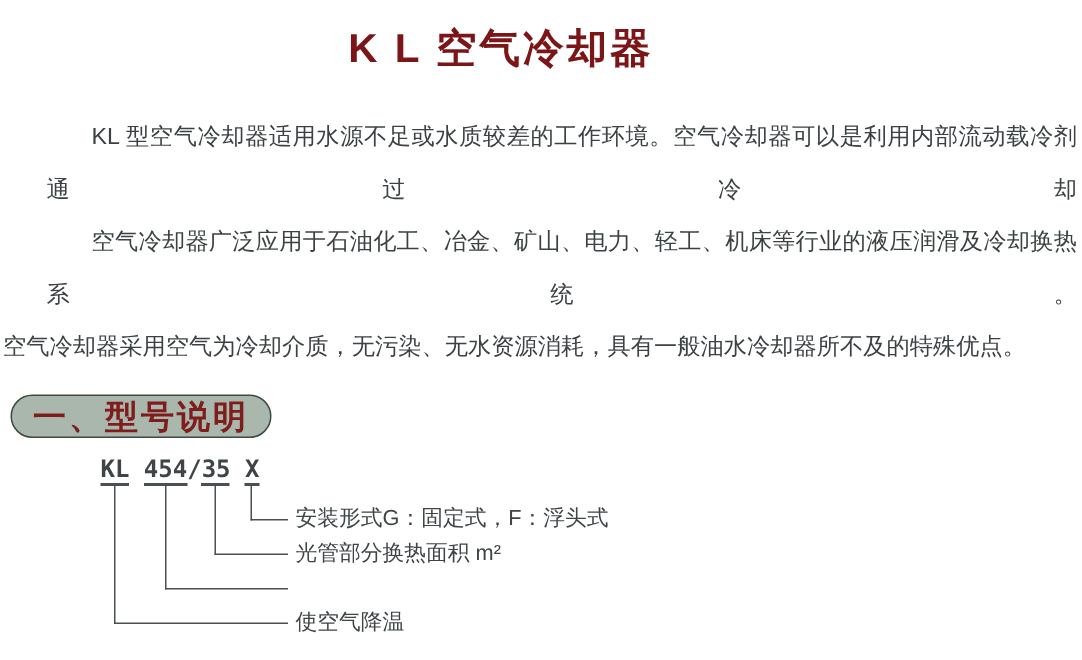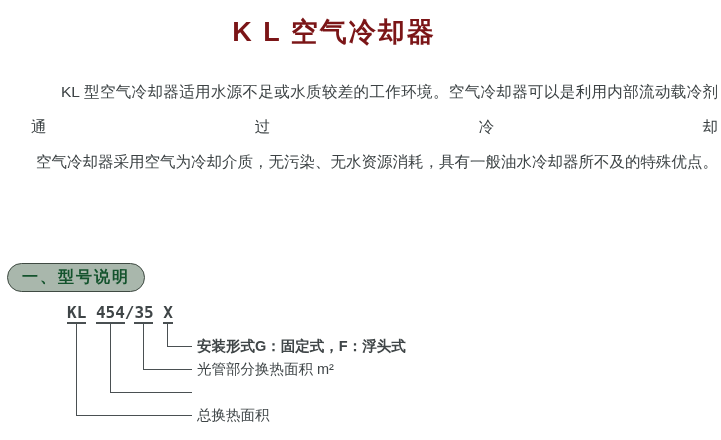--- a/index.html
+++ b/index.html
@@ -29,21 +29,21 @@
     position: absolute;
     top: 74px;
     left: 2px;
     width: 716px;
     font-size: 15.5px;
     color: #3c4244;
   }
   .intro .line {
     line-height: 35px;
     white-space: nowrap;
-    text-align: right;
+    text-align: left;
   }
   .intro .line.justify {
     white-space: normal;
     text-align: justify;
     text-align-last: justify;
   }
   .intro .line.indent { text-indent: 30px; margin-left: 29px; }
   .badge {
     position: absolute;
     top: 263px;
@@ -52,23 +52,23 @@
     min-width: 127px;
     border: 1.5px solid #3f4a42;
     border-radius: 15px;
     background: #a9b7ac;
     display: flex;
     align-items: center;
     justify-content: center;
     padding: 0 14px;
   }
   .badge span {
-    font-size: 16px;
+    font-size: 22px;
     font-weight: bold;
-    color: #14532d;
+    color: #7f1d1d;
     letter-spacing: 2px;
     white-space: nowrap;
   }
   .diagram {
     position: absolute;
     top: 0;
     left: 0;
     width: 721px;
     height: 372px;
     pointer-events: none;
@@ -105,34 +105,35 @@
   .c-454 { left: 110px; width: 82px;  height: 70px; }
   .c-kl  { left: 76px;  width: 116px; height: 93px; }
   .dlabel {
     position: absolute;
     left: 197px;
     font-size: 14.5px;
     line-height: 17px;
     color: #3f4547;
     white-space: nowrap;
   }
-  .l-1 { top: 338px; font-weight: bold; }
+  .l-1 { top: 338px; }
   .l-2 { top: 361px; }
   .l-3 { top: 384px; }
   .l-4 { top: 407px; }
 </style>
 </head>
 <body>
 
 <div class="page">
 
   <h1 class="title">K L 空气冷却器</h1>
 
   <div class="intro">
     <div class="line indent justify">KL 型空气冷却器适用水源不足或水质较差的工作环境。空气冷却器可以是利用内部流动载冷剂通过冷却</div>
+    <div class="line indent justify">空气冷却器广泛应用于石油化工、冶金、矿山、电力、轻工、机床等行业的液压润滑及冷却换热系统。</div>
     <div class="line">空气冷却器采用空气为冷却介质，无污染、无水资源消耗，具有一般油水冷却器所不及的特殊优点。</div>
   </div>
 
   <div class="badge">
     <span>一、型号说明</span>
   </div>
 
   <div class="diagram">
     <div class="model-code">KL 454/35 X</div>
 
@@ -141,16 +142,16 @@
     <div class="underline u-35"></div>
     <div class="underline u-x"></div>
 
     <div class="connector c-x"></div>
     <div class="connector c-35"></div>
     <div class="connector c-454"></div>
     <div class="connector c-kl"></div>
 
     <div class="dlabel l-1">安装形式G：固定式，F：浮头式</div>
     <div class="dlabel l-2">光管部分换热面积 m²</div>
-    <div class="dlabel l-4">总换热面积</div>
+    <div class="dlabel l-4">使空气降温</div>
   </div>
 
 </div>
 
 </body></html>

